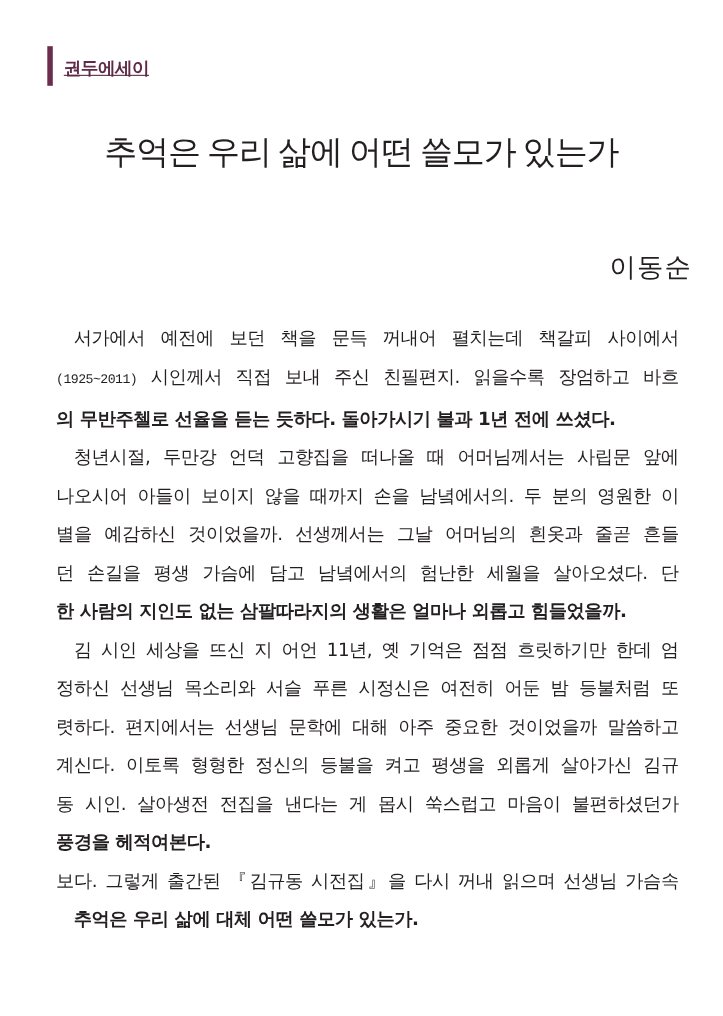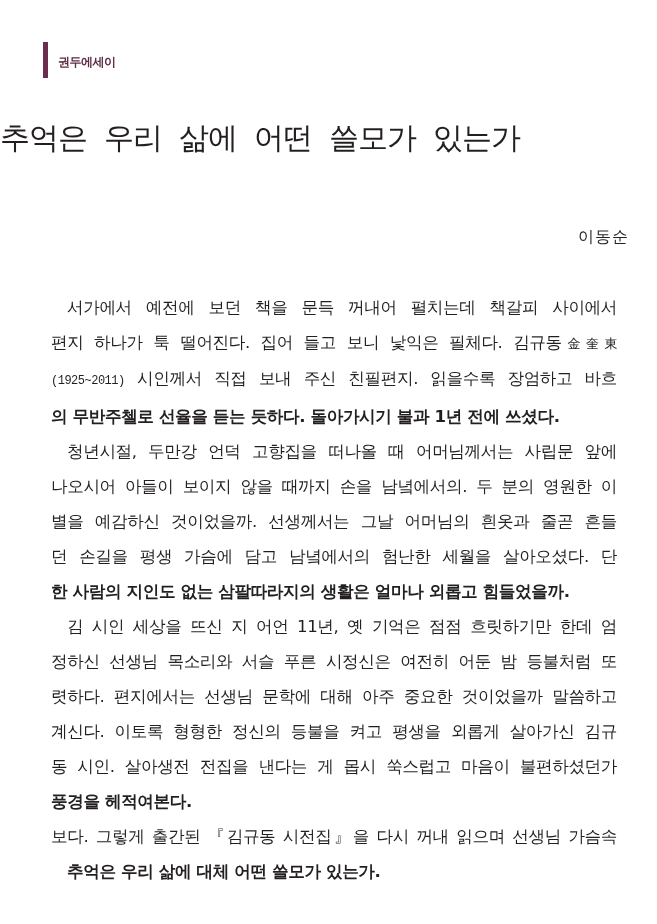--- a/index.html
+++ b/index.html
@@ -23,45 +23,46 @@
       display: flex;
       align-items: center;
     }
     .section-bar {
       width: 5px;
       height: 36px;
       background: #6b2d4e;
       margin-right: 10px;
     }
     .section-label {
-      font-size: 12px;
+      font-size: 16px;
       font-weight: bold;
       color: #5e2a47;
       letter-spacing: -0.5px;
       padding-top: 4px;
+      text-decoration: underline;
     }
     .title {
       position: absolute;
       left: 0;
       right: 0;
       top: 118px;
-      text-align: left;
-      font-family: Liberation Mono, monospace;
+      text-align: center;
+      font-family: Liberation Serif, serif;
       font-size: 30px;
       color: #231f20;
       letter-spacing: -1px;
       margin: 0;
       font-weight: normal;
     }
     .author {
       position: absolute;
       right: 28px;
       top: 227px;
       font-family: "DejaVu Serif", "Liberation Serif", serif;
-      font-size: 16px;
+      font-size: 24px;
       color: #231f20;
       letter-spacing: 1px;
       margin-left: 20px;
     }
     .body-text {
       position: absolute;
       left: 51px;
       top: 290px;
       width: 566px;
       font-family: "DejaVu Sans", "Liberation Sans", sans-serif;
@@ -100,21 +101,20 @@
   <div class="section-bar"></div>
   <span class="section-label">권두에세이</span>
 </div>
 
 <h1 class="title">추억은 우리 삶에 어떤 쓸모가 있는가</h1>
 
 <div class="author">이동순</div>
 
 <div class="body-text">
   <span class="line indent">서가에서 예전에 보던 책을 문득 꺼내어 펼치는데 책갈피 사이에서</span>
-  <span class="line"><span>편지 하나가 툭 떨어진다. 집어 들고 보니 낯익은 필체다. 김규동</span><span class="hanja">金奎東</span></span>
   <span class="line"><span class="years">(1925~2011)</span><span> 시인께서 직접 보내 주신 친필편지. 읽을수록 장엄하고 바흐</span></span>
   <span class="line last">의 무반주첼로 선율을 듣는 듯하다. 돌아가시기 불과 1년 전에 쓰셨다.</span>
   <span class="line indent">청년시절, 두만강 언덕 고향집을 떠나올 때 어머님께서는 사립문 앞에</span>
   <span class="line">나오시어 아들이 보이지 않을 때까지 손을 남녘에서의. 두 분의 영원한 이</span>
   <span class="line">별을 예감하신 것이었을까. 선생께서는 그날 어머님의 흰옷과 줄곧 흔들</span>
   <span class="line">던 손길을 평생 가슴에 담고 남녘에서의 험난한 세월을 살아오셨다. 단</span>
   <span class="line last">한 사람의 지인도 없는 삼팔따라지의 생활은 얼마나 외롭고 힘들었을까.</span>
   <span class="line indent">김 시인 세상을 뜨신 지 어언 11년, 옛 기억은 점점 흐릿하기만 한데 엄</span>
   <span class="line">정하신 선생님 목소리와 서슬 푸른 시정신은 여전히 어둔 밤 등불처럼 또</span>
   <span class="line">렷하다. 편지에서는 선생님 문학에 대해 아주 중요한 것이었을까 말씀하고</span>

